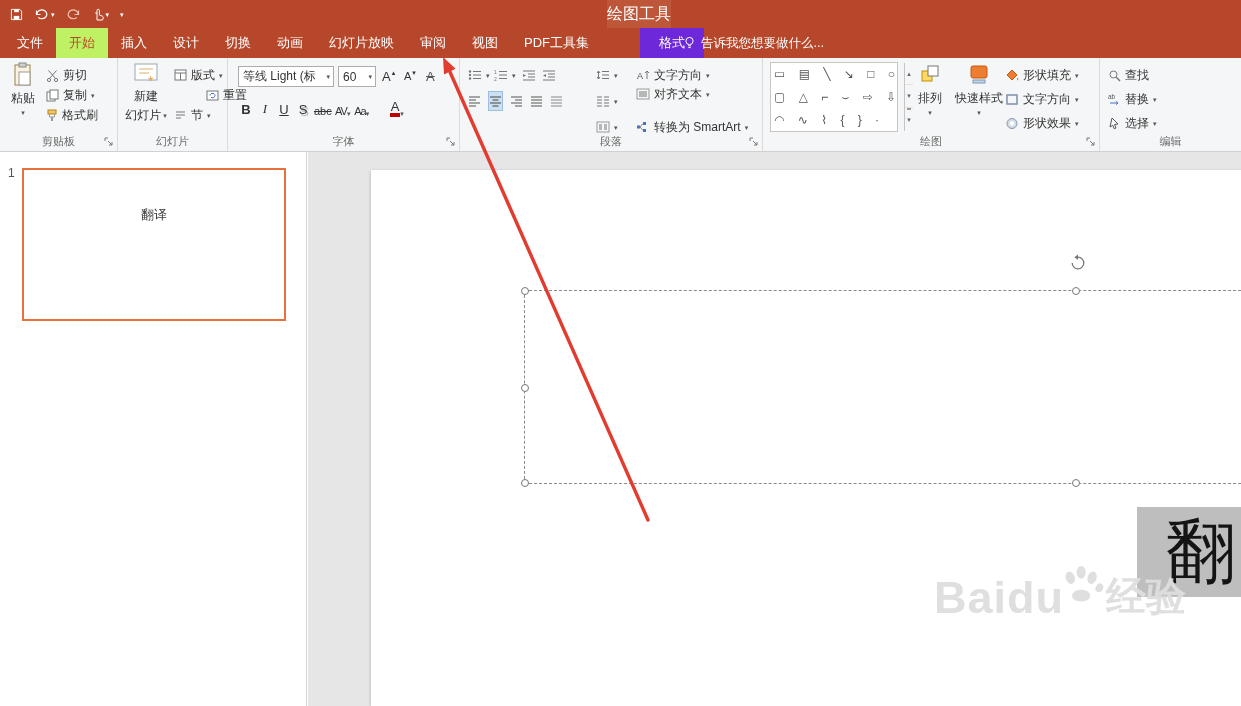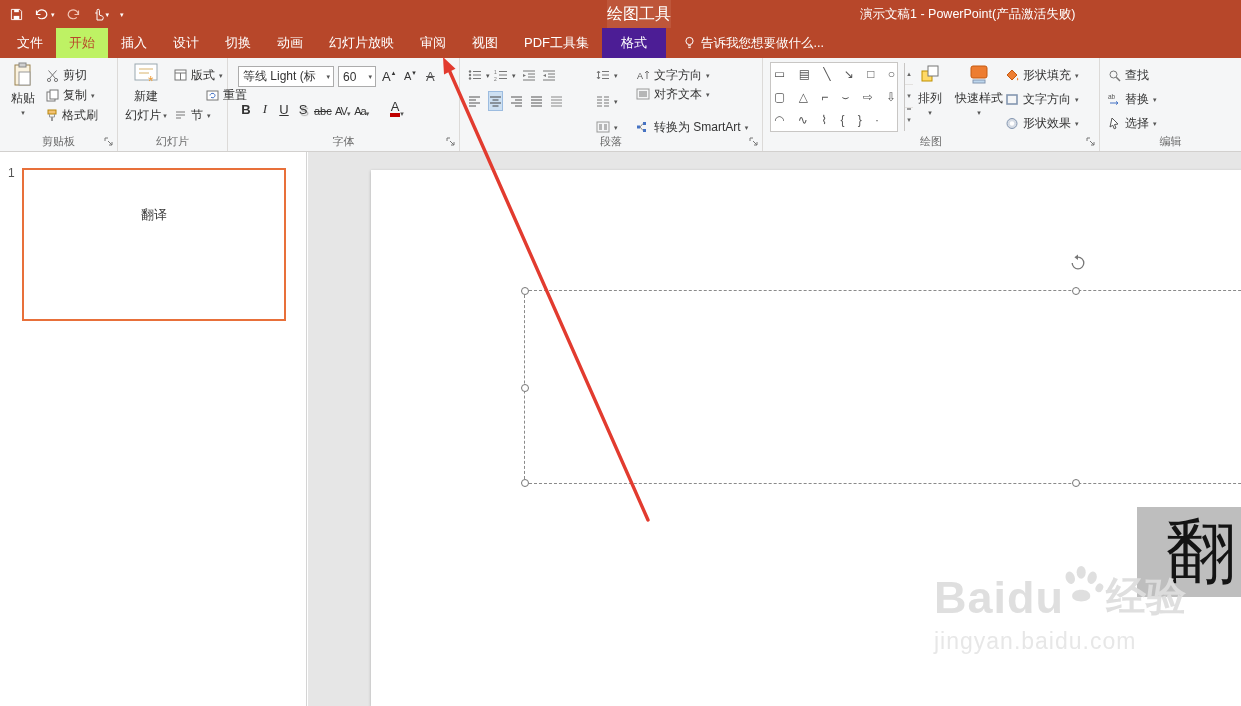--- a/index.html
+++ b/index.html
@@ -11,21 +11,21 @@
   .qat{position:absolute;left:10px;top:0;height:28px;display:flex;align-items:center;gap:11px;}
   .qbtn{display:flex;align-items:center;gap:2px;cursor:default;}
   .qcaret{font-size:7px;line-height:1;}
   .ctx-header{position:absolute;left:607px;top:0;width:64px;height:28px;background:#BE563A;display:flex;align-items:center;justify-content:center;font-size:16px;}
   .win-title{position:absolute;left:860px;top:0;height:28px;display:flex;align-items:center;font-size:12.5px;white-space:nowrap;}
 
   
   .tabrow{position:absolute;top:28px;left:0;right:0;height:30px;background:#B7472A;display:flex;align-items:stretch;padding-left:4px;z-index:3;}
   .t{display:flex;align-items:center;padding:0 13px;font-size:13px;color:#fff;white-space:nowrap;cursor:default;}
   .t.active{background:#bef264;color:#B7472A;}
-  .tformat{position:absolute;left:602px;top:0;height:30px;width:64px;background:#4c1d95;display:flex;align-items:center;justify-content:center;font-size:13px;color:#fff;}
+  .tformat{position:absolute;left:640px;top:0;height:30px;width:64px;background:#6d28d9;display:flex;align-items:center;justify-content:center;font-size:13px;color:#fff;}
   .tellme{position:absolute;left:684px;top:0;height:30px;display:flex;align-items:center;gap:6px;font-size:12.5px;color:#fff;white-space:nowrap;}
 
   
   .ribbon{position:absolute;top:58px;left:0;right:0;height:94px;background:#F5F6F7;border-bottom:1px solid #D2D0CE;z-index:2;font-size:12px;color:#333;}
   .g{position:absolute;top:0;height:93px;border-right:1px solid #DCDAD8;}
   #g-clip{left:0;width:118px;}
   #g-slides{left:118px;width:110px;}
   #g-font{left:228px;width:232px;}
   #g-para{left:460px;width:303px;}
   #g-draw{left:763px;width:337px;}
@@ -105,21 +105,20 @@
             <path d="M5 13V3.5a1.2 1.2 0 0 1 2.4 0V8l3 1.2c.8.4 1 1 .8 1.8L10.5 13z" fill="none" stroke="#fff"></path>
             <path d="M5 6H3.2" stroke="#fff"></path>
           </svg>
         <span class="qcaret">▾</span>
       </span>
       <span class="qbtn">
         <span class="qcaret">▾</span>
       </span>
     </div>
     <div class="ctx-header">绘图工具</div>
-    <div class="win-title">演示文稿1 - PowerPoint(产品激活失败)</div>
   </div>
 
   <div class="tabrow">
     <div class="t">文件</div>
     <div class="t active">开始</div>
     <div class="t">插入</div>
     <div class="t">设计</div>
     <div class="t">切换</div>
     <div class="t">动画</div>
     <div class="t">幻灯片放映</div>
@@ -509,21 +508,20 @@
           <span class="wm-brand">Baidu</span>
           <svg width="42" height="40" viewBox="0 0 46 44" fill="#DEDEDE" style="margin:0 0 18px -4px;">
               <ellipse cx="9" cy="13" rx="5" ry="7" transform="rotate(-18 9 13)"></ellipse>
               <ellipse cx="21" cy="7" rx="5" ry="7"></ellipse>
               <ellipse cx="33" cy="13" rx="5" ry="7" transform="rotate(18 33 13)"></ellipse>
               <ellipse cx="41" cy="24" rx="4" ry="5" transform="rotate(30 41 24)"></ellipse>
               <path d="M11 33c0-9 20-9 20 0 0 8-20 8-20 0z"></path>
             </svg>
           <span class="wm-suffix">经验</span>
         </div>
-        <div class="wm-url">jingyan.baidu.com</div>
       </div>
     </div>
   </div>
 
   <svg class="arrow-overlay" width="1241" height="706" viewBox="0 0 1241 706">
     <line x1="648" y1="520" x2="450" y2="72" stroke="#E23B2F" stroke-width="3.4" stroke-linecap="round"></line>
     <polygon points="443,57 455.5,68.8 444,74.4" fill="#E23B2F"></polygon>
   </svg>
 
 </div>

